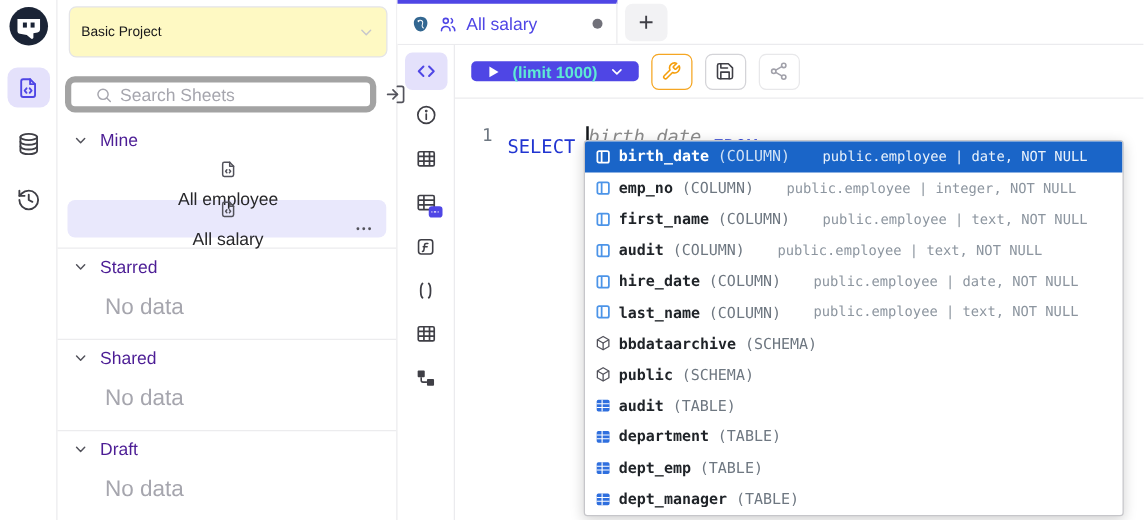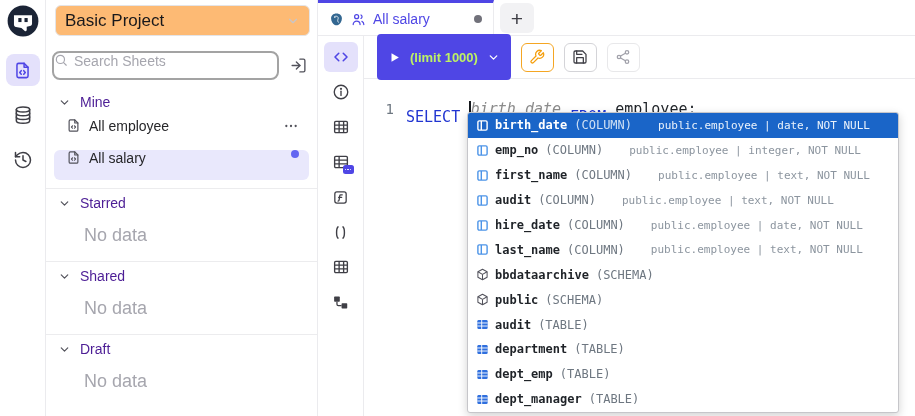--- a/index.html
+++ b/index.html
@@ -12,31 +12,31 @@
   svg { display:block; }
 
   
   .rail { width:46px; flex:0 0 46px; border-right:1px solid #ebebee; display:flex; flex-direction:column; align-items:center; padding-top:4px; }
   .logo { width:34px; height:34px; margin-bottom:16px; }
   .rail-btn { width:34px; height:32px; border-radius:8px; display:flex; align-items:center; justify-content:center; color:#3f3f46; margin-bottom:13px; cursor:pointer; }
   .rail-btn.active { background:#e4e1fb; color:#4f46e5; }
 
   
   .sheet-panel { width:272px; flex:0 0 272px; border-right:1px solid #ebebee; display:flex; flex-direction:column; }
-  .project-select { margin:5px 7px 0 9px; height:31px; border:1px solid #e4e4e7; border-radius:6px; display:flex; align-items:center; padding:0 9px; font-size:17px; color:#18181b; cursor:pointer; background:#fdba74; }
+  .project-select { margin:5px 7px 0 9px; height:41px; border:1px solid #e4e4e7; border-radius:6px; display:flex; align-items:center; padding:0 9px; font-size:11px; color:#18181b; cursor:pointer; background:#fef9c3; }
   .project-select .chev { margin-left:auto; color:#c6c6cc; }
   .search-row { display:flex; align-items:center; margin:15px 7px 0 6px; gap:7px; }
-  .search-box { flex:1; height:29px; border:2px solid #a3a3a3; border-radius:8px; display:flex; align-items:flex-start; padding:0 0; gap:6px; color:#a1a1aa; }
+  .search-box { flex:1; height:29px; border:5px solid #a3a3a3; border-radius:8px; display:flex; align-items:center; padding:0 19px; gap:6px; color:#a1a1aa; }
   .search-box input { border:none; outline:none; flex:1; font-size:14px; font-family:"Liberation Sans",sans-serif; color:#3f3f46; background:transparent; min-width:0; }
   .search-box input::placeholder { color:#a6a6ae; }
   .collapse-btn { width:24px; height:24px; display:flex; align-items:center; justify-content:center; color:#52525b; cursor:pointer; }
   .sections { padding:0 8px; margin-top:8px; }
   .section-header { display:flex; align-items:center; gap:9px; height:28px; font-size:14px; font-weight:500; color:#4c1d95; cursor:pointer; padding:0 4px; }
   .section-header .chev { color:#52525b; }
-  .sheet-item { display:flex; gap:8px; height:30px; padding:0 10px 0 12px; border-radius:6px; font-size:14px; color:#27272a; margin:2px 0; cursor:pointer; }
+  .sheet-item { display:flex; align-items:center; gap:8px; height:30px; padding:0 10px 0 12px; border-radius:6px; font-size:14px; color:#27272a; margin:2px 0; cursor:pointer;flex-direction:column; }
   .sheet-item.active { background:#e9e8fc; }
   .sheet-icon { color:#52525b; }
   .item-dot { width:8px; height:8px; border-radius:50%; background:#6366f1; margin-left:auto; }
   .item-menu { margin-left:auto; color:#52525b; display:flex; }
   .divider { height:1px; background:#ececee; margin:8px -8px 0 -8px; }
   .no-data { height:36px; display:flex; align-items:center; padding-left:30px; font-size:18px; color:#a6a6ae; }
 
   
   .main { flex:1; display:flex; flex-direction:column; min-width:0; }
   .tabbar { height:36px; flex:0 0 36px; border-bottom:1px solid #ebebee; display:flex; align-items:stretch; background:#fff; }
@@ -47,21 +47,21 @@
 
   .workarea { flex:1; display:flex; min-height:0; }
   .editor-rail { width:46px; flex:0 0 46px; border-right:1px solid #ebebee; display:flex; flex-direction:column; align-items:center; padding-top:6px; }
   .erail-btn { position:relative; width:34px; height:30px; border-radius:6px; display:flex; align-items:center; justify-content:center; color:#3f3f46; margin-bottom:5px; cursor:pointer; }
   .erail-btn.active { background:#e4e1fb; color:#4f46e5; }
   .erail-badge { position:absolute; right:4px; bottom:3px; width:11px; height:9px; background:#4f46e5; border-radius:2.5px; display:flex; align-items:center; justify-content:center; gap:1px; }
   .erail-badge i { width:1.5px; height:1.5px; background:#fff; border-radius:50%; }
 
   .editor-col { flex:1; display:flex; flex-direction:column; min-width:0; }
   .toolbar { height:43px; flex:0 0 43px; border-bottom:1px solid #ebebee; display:flex; align-items:center; padding-left:13px; gap:10px; }
-  .run-btn { height:46px; border:none; border-radius:4px; background:#4f46e5; color:#bef264; display:flex; align-items:center; padding:0 11px; gap:9px; font-size:13px; font-weight:700; font-family:"Liberation Sans",sans-serif; cursor:pointer; }
+  .run-btn { height:16px; border:none; border-radius:4px; background:#4f46e5; color:#5eead4; display:flex; align-items:center; padding:0 11px; gap:9px; font-size:13px; font-weight:700; font-family:"Liberation Sans",sans-serif; cursor:pointer; }
   .icon-btn { width:33px; height:29px; border-radius:6px; border:1px solid #d4d4d8; background:#fff; display:flex; align-items:center; justify-content:center; cursor:pointer; }
   .icon-btn.wrench { border-color:#f5a623; color:#f59e0b; }
   .icon-btn.save { color:#3f3f46; }
   .icon-btn.share { border-color:#e8e8ea; color:#a1a1aa; }
 
   .editor { flex:1; position:relative; padding-top:13px; font-family:"DejaVu Sans Mono", monospace; font-size:15px; }
   .code-line { display:flex; white-space:pre; line-height:19px; align-items:center; }
   .gutter { width:30px; text-align:right; color:#6e7781; margin-right:12px; font-size:14px; }
   .kw { color:#2135d1;margin-top:16px; }
   .ghost { color:#8b8b8b; font-style:italic; }
@@ -377,21 +377,21 @@
                   <circle cx="18" cy="19" r="2.6"></circle>
                   <line x1="8.4" y1="13.4" x2="15.6" y2="17.6"></line>
                   <line x1="15.6" y1="6.4" x2="8.4" y2="10.6"></line>
                 </svg>
             </span>
           </button>
         </div>
 
         <div class="editor">
           <div class="code-line">
-            <span class="gutter">1</span><span class="kw">SELECT </span><span class="cursor"></span><span class="ghost">birth_date </span><span class="kw">FROM </span><span class="plain">employee;</span>
+            <span class="gutter">1</span><span class="kw">SELECT </span><span class="cursor"></span><span class="ghost">birth_date </span><span class="kw">FROM </span>
           </div>
 
           <div class="ac">
 
               <div class="ac-row t-column selected">
                 <span class="ac-icon ic-col">
                   <svg width="13" height="13" viewBox="0 0 24 24" fill="none" stroke="currentColor" stroke-width="2.6">
                     <rect x="3.5" y="3.5" width="17" height="17" rx="2.5"></rect>
                     <line x1="9.8" y1="3.5" x2="9.8" y2="20.5"></line>
                   </svg>

